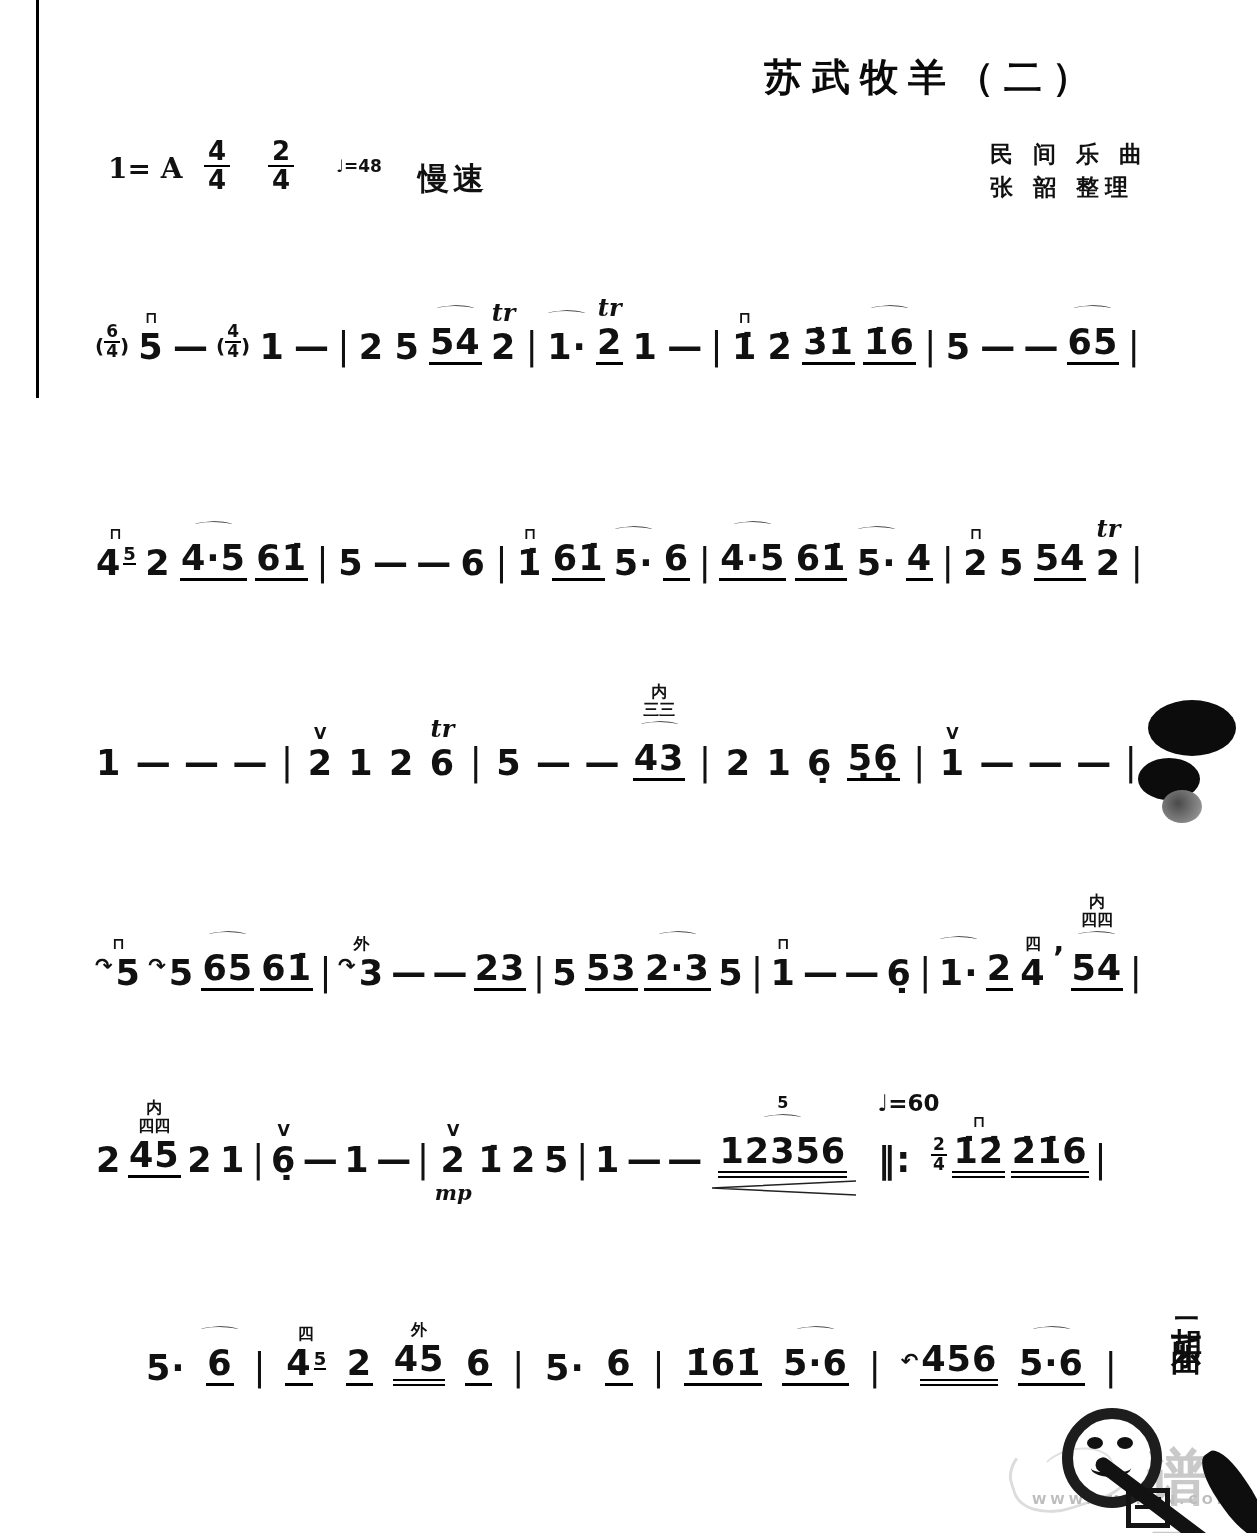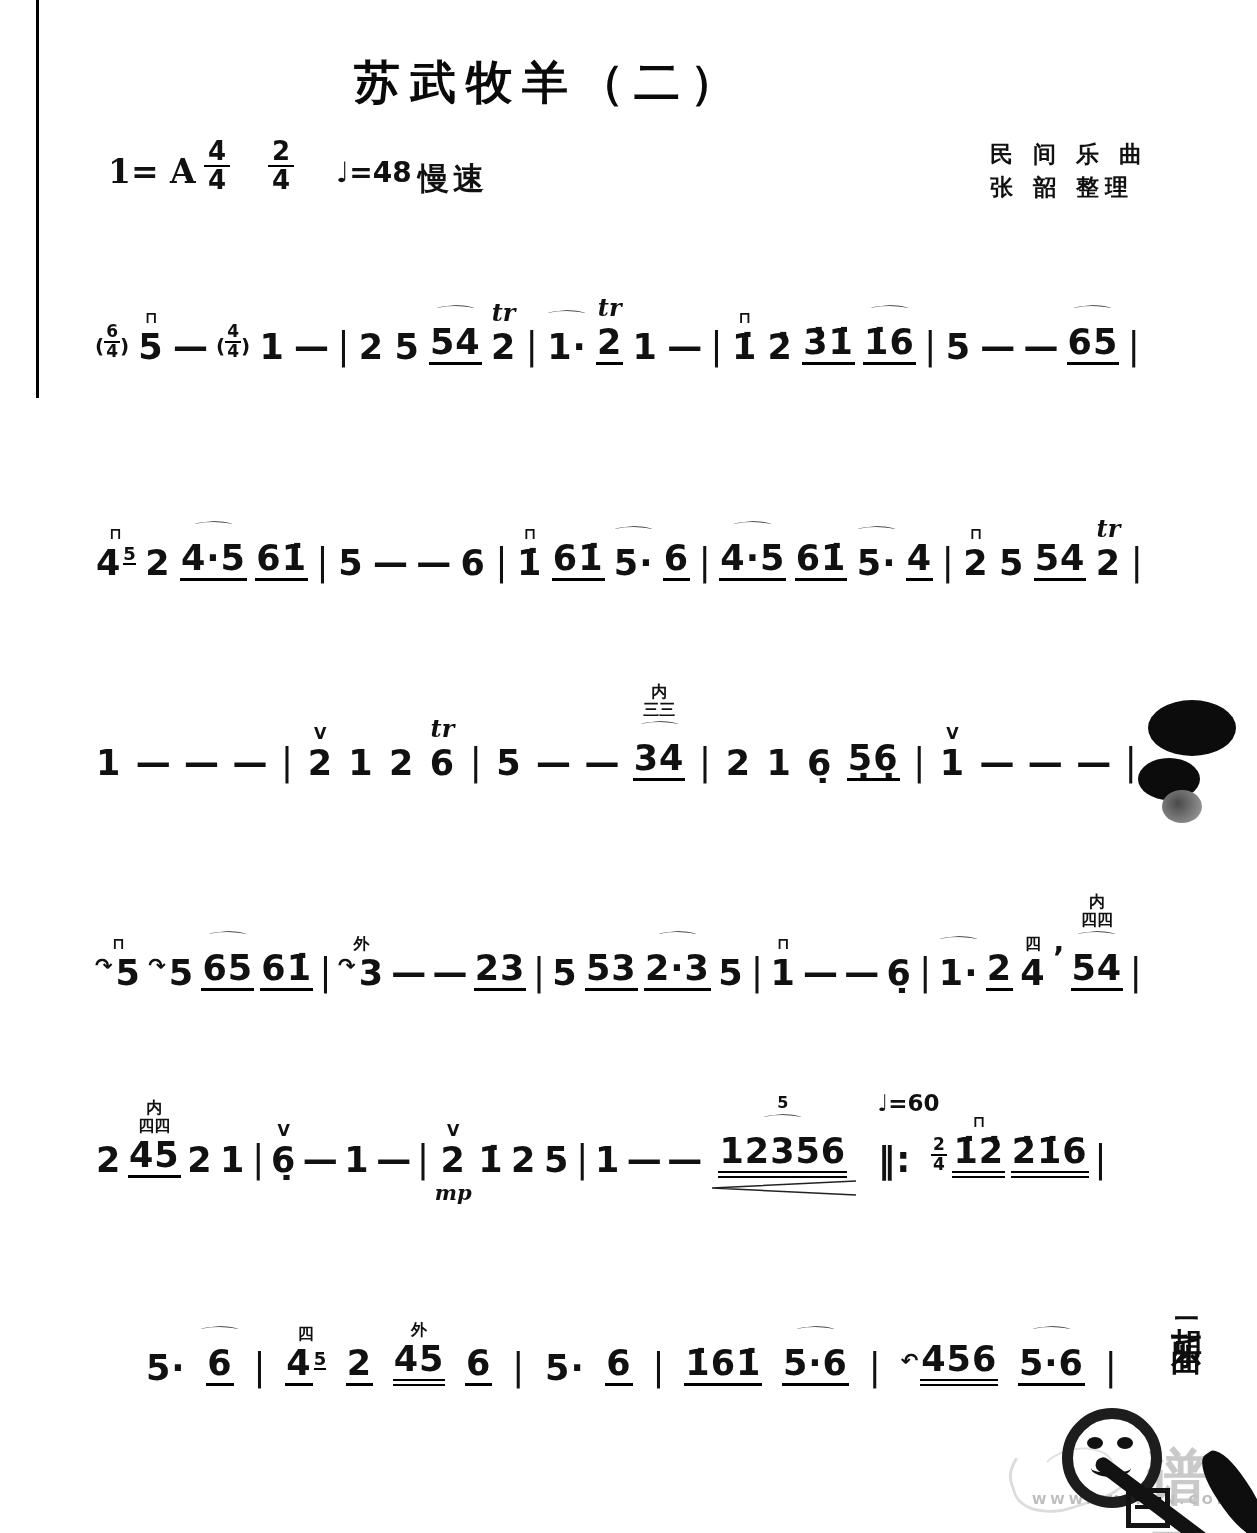--- a/index.html
+++ b/index.html
@@ -1,31 +1,31 @@
 <!DOCTYPE html>
 <html><head>
 <meta charset="utf-8">
 <style>
   html,body{margin:0;padding:0;background:#e8e8e8;}
   .page{position:relative;width:1257px;height:1533px;background:#fff;overflow:hidden;
         font-family:"DejaVu Sans",sans-serif;color:#111;}
   .edge{position:absolute;left:36px;top:0;width:3px;height:398px;background:#000;}
 
   
-  .title{position:absolute;left:0;top:52px;width:1100px;text-align:center;
-         font-size:46px;font-weight:900;letter-spacing:10px;color:#0a0a0a;}
+  .title{position:absolute;left:0;top:52px;width:1100px;text-align:right;
+         font-size:38px;font-weight:900;letter-spacing:10px;color:#0a0a0a;}
   .meta{position:absolute;left:0;top:0;width:100%;height:0;}
   .key{position:absolute;left:108px;top:152px;font-family:"DejaVu Serif",serif;
-       font-size:33px;font-weight:600;}
+       font-size:28px;font-weight:600;}
   .hfrac{position:absolute;display:inline-flex;flex-direction:column;align-items:center;
          font-size:26px;font-weight:bold;line-height:1.05;}
   .hfrac .n{border-bottom:2px solid #000;padding:0 4px;}
   .hfrac1{left:204px;top:138px;}
   .hfrac2{left:268px;top:138px;}
-  .tempo{position:absolute;left:336px;top:156px;font-size:28px;font-weight:bold;}
+  .tempo{position:absolute;left:336px;top:156px;font-size:17px;font-weight:bold;}
   .tword{position:absolute;left:418px;top:158px;font-size:31px;font-weight:bold;letter-spacing:4px;}
   .credits{position:absolute;left:990px;top:138px;text-align:left;font-size:23px;
            font-weight:bold;line-height:1.45;}
   .credits div{letter-spacing:6px;white-space:nowrap;}
 
   
   .mline{position:absolute;display:flex;justify-content:space-between;align-items:flex-end;
          height:125px;}
   .mline0{left:95px;top:262px;width:1045px;}
   .mline1{left:95px;top:478px;width:1048px;}
@@ -574,21 +574,21 @@
           <span class="main">—</span>
           <span class="below"></span>
         </span>
         <span class="tk k-n u1">
           <span class="top">
             <span class="tl">内</span>
             <span class="tl">三三</span>
             <span class="tl arc">⌒</span>
           </span>
           <span class="main">
-            <span class="txt">34</span>
+            <span class="txt">43</span>
           </span>
           <span class="below"></span>
         </span>
         <span class="tk k-b">
           <span class="top"></span>
           <span class="main">|</span>
           <span class="below"></span>
         </span>
         <span class="tk k-n">
           <span class="top"></span>

